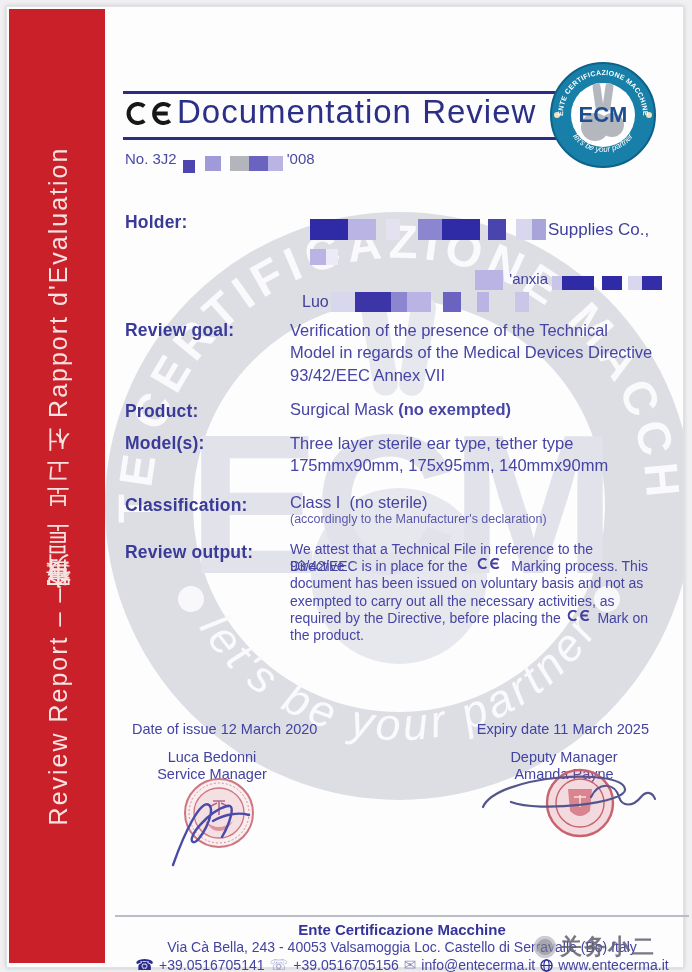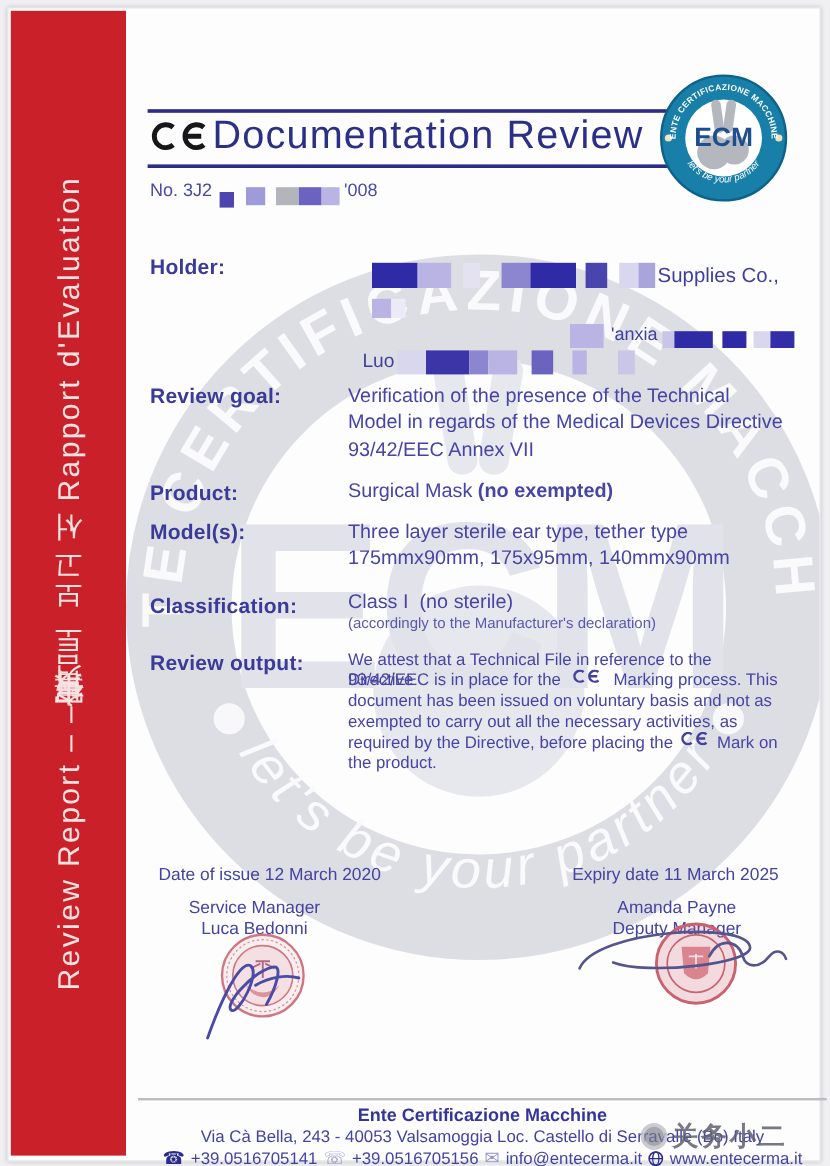--- a/index.html
+++ b/index.html
@@ -231,26 +231,26 @@
       </div>
       <div class="ro-line" style="justify-content:flex-start;">
         <span>the product.</span>
       </div>
     </div>
 
     <div class="date" style="left:125px;top:714px;">Date of issue 12 March 2020</div>
     <div class="date" style="left:460px;top:714px;width:182px;text-align:right;">Expiry date 11 March 2025</div>
 
     <div class="sigblock" style="left:120px;top:742px;">
+      <div>Luca Bedonni</div>
       <div>Service Manager</div>
-      <div>Luca Bedonni</div>
     </div>
     <div class="sigblock" style="left:472px;top:742px;">
+      <div>Deputy Manager</div>
       <div>Amanda Payne</div>
-      <div>Deputy Manager</div>
     </div>
 
     <svg style="position:absolute;left:148px;top:762px;" width="125" height="110" viewBox="0 0 125 110">
       <circle cx="64" cy="44" r="34" fill="rgba(214,122,132,.12)" stroke="#cf7680" stroke-width="2"></circle>
       <circle cx="64" cy="44" r="25" fill="rgba(214,122,132,.10)" stroke="#cf7680" stroke-width="1.3"></circle>
       <circle cx="64" cy="44" r="30" fill="none" stroke="#d98f98" stroke-width="1" stroke-dasharray="2 2"></circle>
       <path d="M58,32 h12 M64,32 v14 M54,38 l8,-4 M74,38 l-8,-4" stroke="#b06a88" stroke-width="1.6" fill="none"></path>
       <path d="M50,52 q14,12 28,0 q-6,10 -14,10 q-8,0 -14,-10 z" fill="rgba(198,70,84,.5)"></path>
       <path d="M18,96 C30,62 46,30 54,36 C62,42 44,76 38,73 C31,69 54,42 72,37 C82,34 74,56 67,68 M58,52 C70,45 84,43 94,46" fill="none" stroke="#4a4aa8" stroke-width="2.4" stroke-linecap="round"></path>
     </svg>

